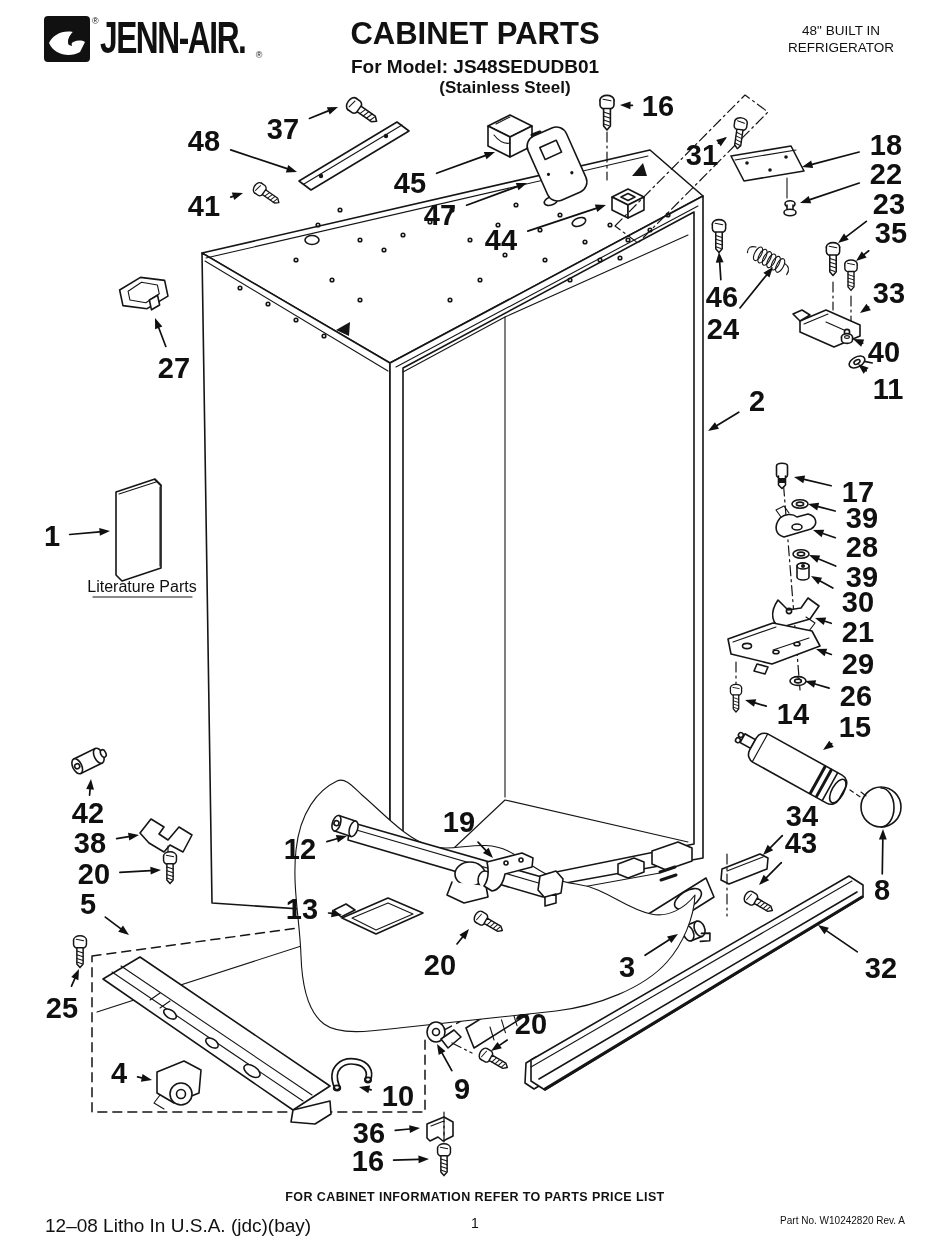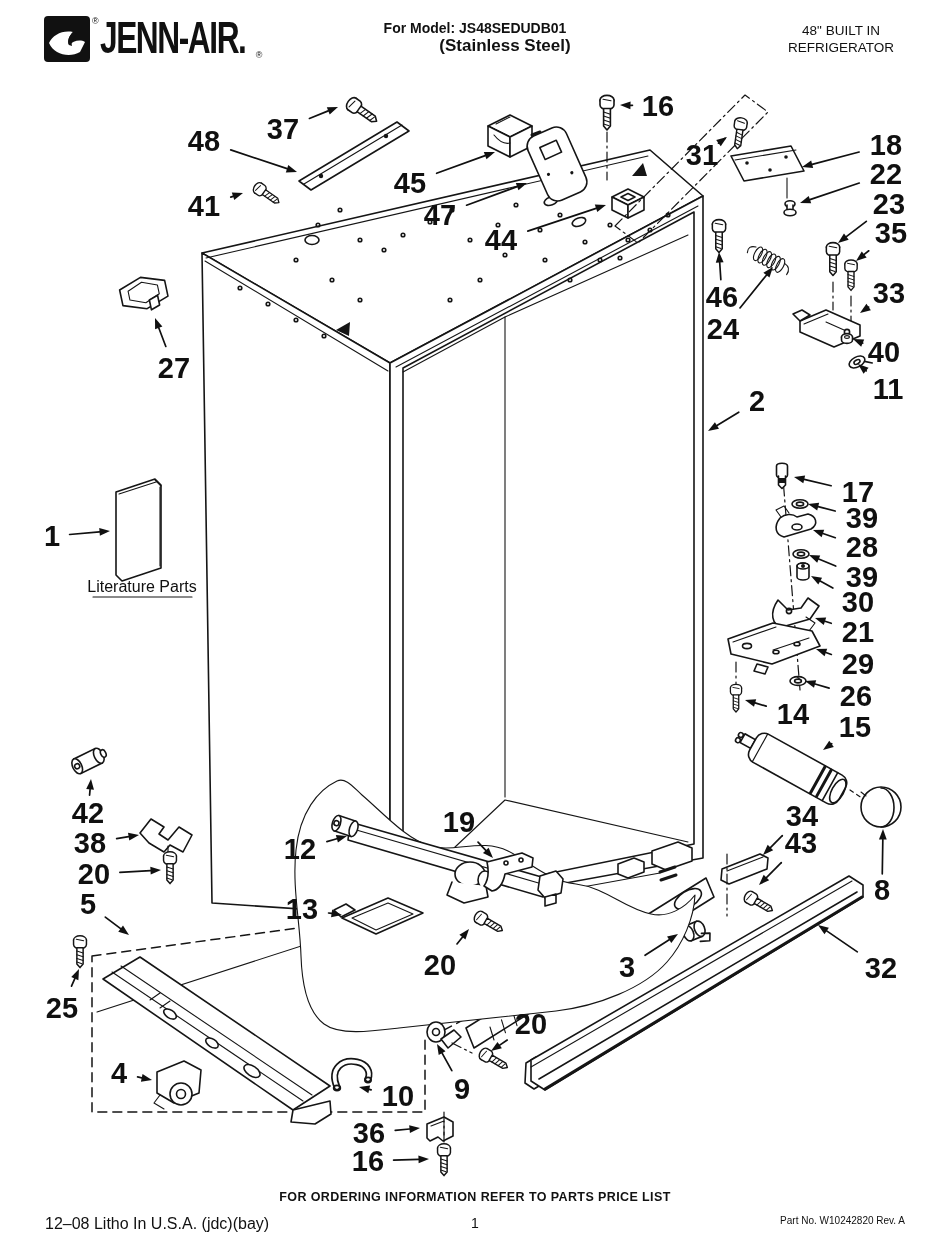--- a/index.html
+++ b/index.html
@@ -7,27 +7,27 @@
         font-family:"Liberation Sans",sans-serif;color:#111;overflow:hidden;}
   
   .logo{position:absolute;left:44px;top:16px;display:flex;align-items:flex-start;}
   .logo-box{width:46px;height:46px;}
   .logo-reg-top{font-size:9px;margin:0 1px 0 2px;line-height:10px;}
   .logo-text{font-size:44px;font-weight:bold;letter-spacing:-2px;line-height:44px;
              transform:scaleX(.72);transform-origin:left top;white-space:nowrap;}
   .logo-reg-bot{font-size:9px;align-self:flex-end;margin-left:-46px;margin-bottom:2px;}
   .title-block{position:absolute;left:0;right:0;top:16px;text-align:center;pointer-events:none;}
   .title-main{font-size:31px;font-weight:bold;letter-spacing:0;}
-  .title-model{font-size:14px;font-weight:bold;margin-top:4px;}
+  .title-model{font-size:19px;font-weight:bold;margin-top:4px;}
   .title-finish{font-size:17px;font-weight:bold;transform:translateX(30px);}
   .prod-block{position:absolute;right:56px;top:22px;text-align:center;font-size:13.5px;line-height:17px;}
   
   .order-note{position:absolute;left:0;right:0;top:1190px;text-align:center;
               font-size:12.5px;font-weight:bold;letter-spacing:.4px;}
-  .foot-left{position:absolute;left:45px;top:1215px;font-size:16px;}
+  .foot-left{position:absolute;left:45px;top:1215px;font-size:19px;}
   .foot-center{position:absolute;left:0;right:0;top:1215px;text-align:center;font-size:14px;}
   .foot-right{position:absolute;right:45px;top:1215px;font-size:10px;}
   
   #diagram{position:absolute;left:0;top:0;width:950px;height:1255px;}
   #diagram path,#diagram ellipse,#diagram circle,#diagram rect,#diagram line,#diagram polygon{
       fill:none;stroke:#151515;stroke-width:1.6;stroke-linejoin:round;stroke-linecap:round;}
   #diagram .w{fill:#ffffff;}
   #diagram .thin{stroke-width:1.1;}
   #diagram .thick{stroke-width:3;}
   #diagram .dot{fill:#151515;stroke:none;}
@@ -629,26 +629,27 @@
     <svg class="logo-box" viewBox="0 0 46 46">
       <rect x="0" y="0" width="46" height="46" rx="4" fill="#111"></rect>
       <path d="M5,27 C9,19 18,14 29,16 C25,20 23,25 25,29 C29,25 36,23 41,26 L36,36 C26,42 10,39 5,27 Z" fill="#fff"></path>
       <path d="M25,29 C23,25 25,20 29,16 L33,18 C29,22 27,26 28,30 Z" fill="#111"></path>
     </svg>
     <span class="logo-reg-top">®</span>
     <span class="logo-text">JENN-AIR.</span>
     <span class="logo-reg-bot">®</span>
   </div>
   <div class="title-block">
+    <div class="title-main">CABINET PARTS</div>
     <div class="title-model">For Model: JS48SEDUDB01</div>
     <div class="title-finish">(Stainless Steel)</div>
   </div>
   <div class="prod-block">
     <div>48" BUILT IN</div>
     <div>REFRIGERATOR</div>
   </div>
 
-  <div class="order-note">FOR ORDERING INFORMATION REFER TO PARTS PRICE LIST</div>
+  <div class="order-note">FOR CABINET INFORMATION REFER TO PARTS PRICE LIST</div>
   <div class="foot-left">12–08 Litho In U.S.A. (jdc)(bay)</div>
   <div class="foot-center">1</div>
   <div class="foot-right">Part No. W10242820 Rev. A</div>
 
 </div>
 
 </body></html>

